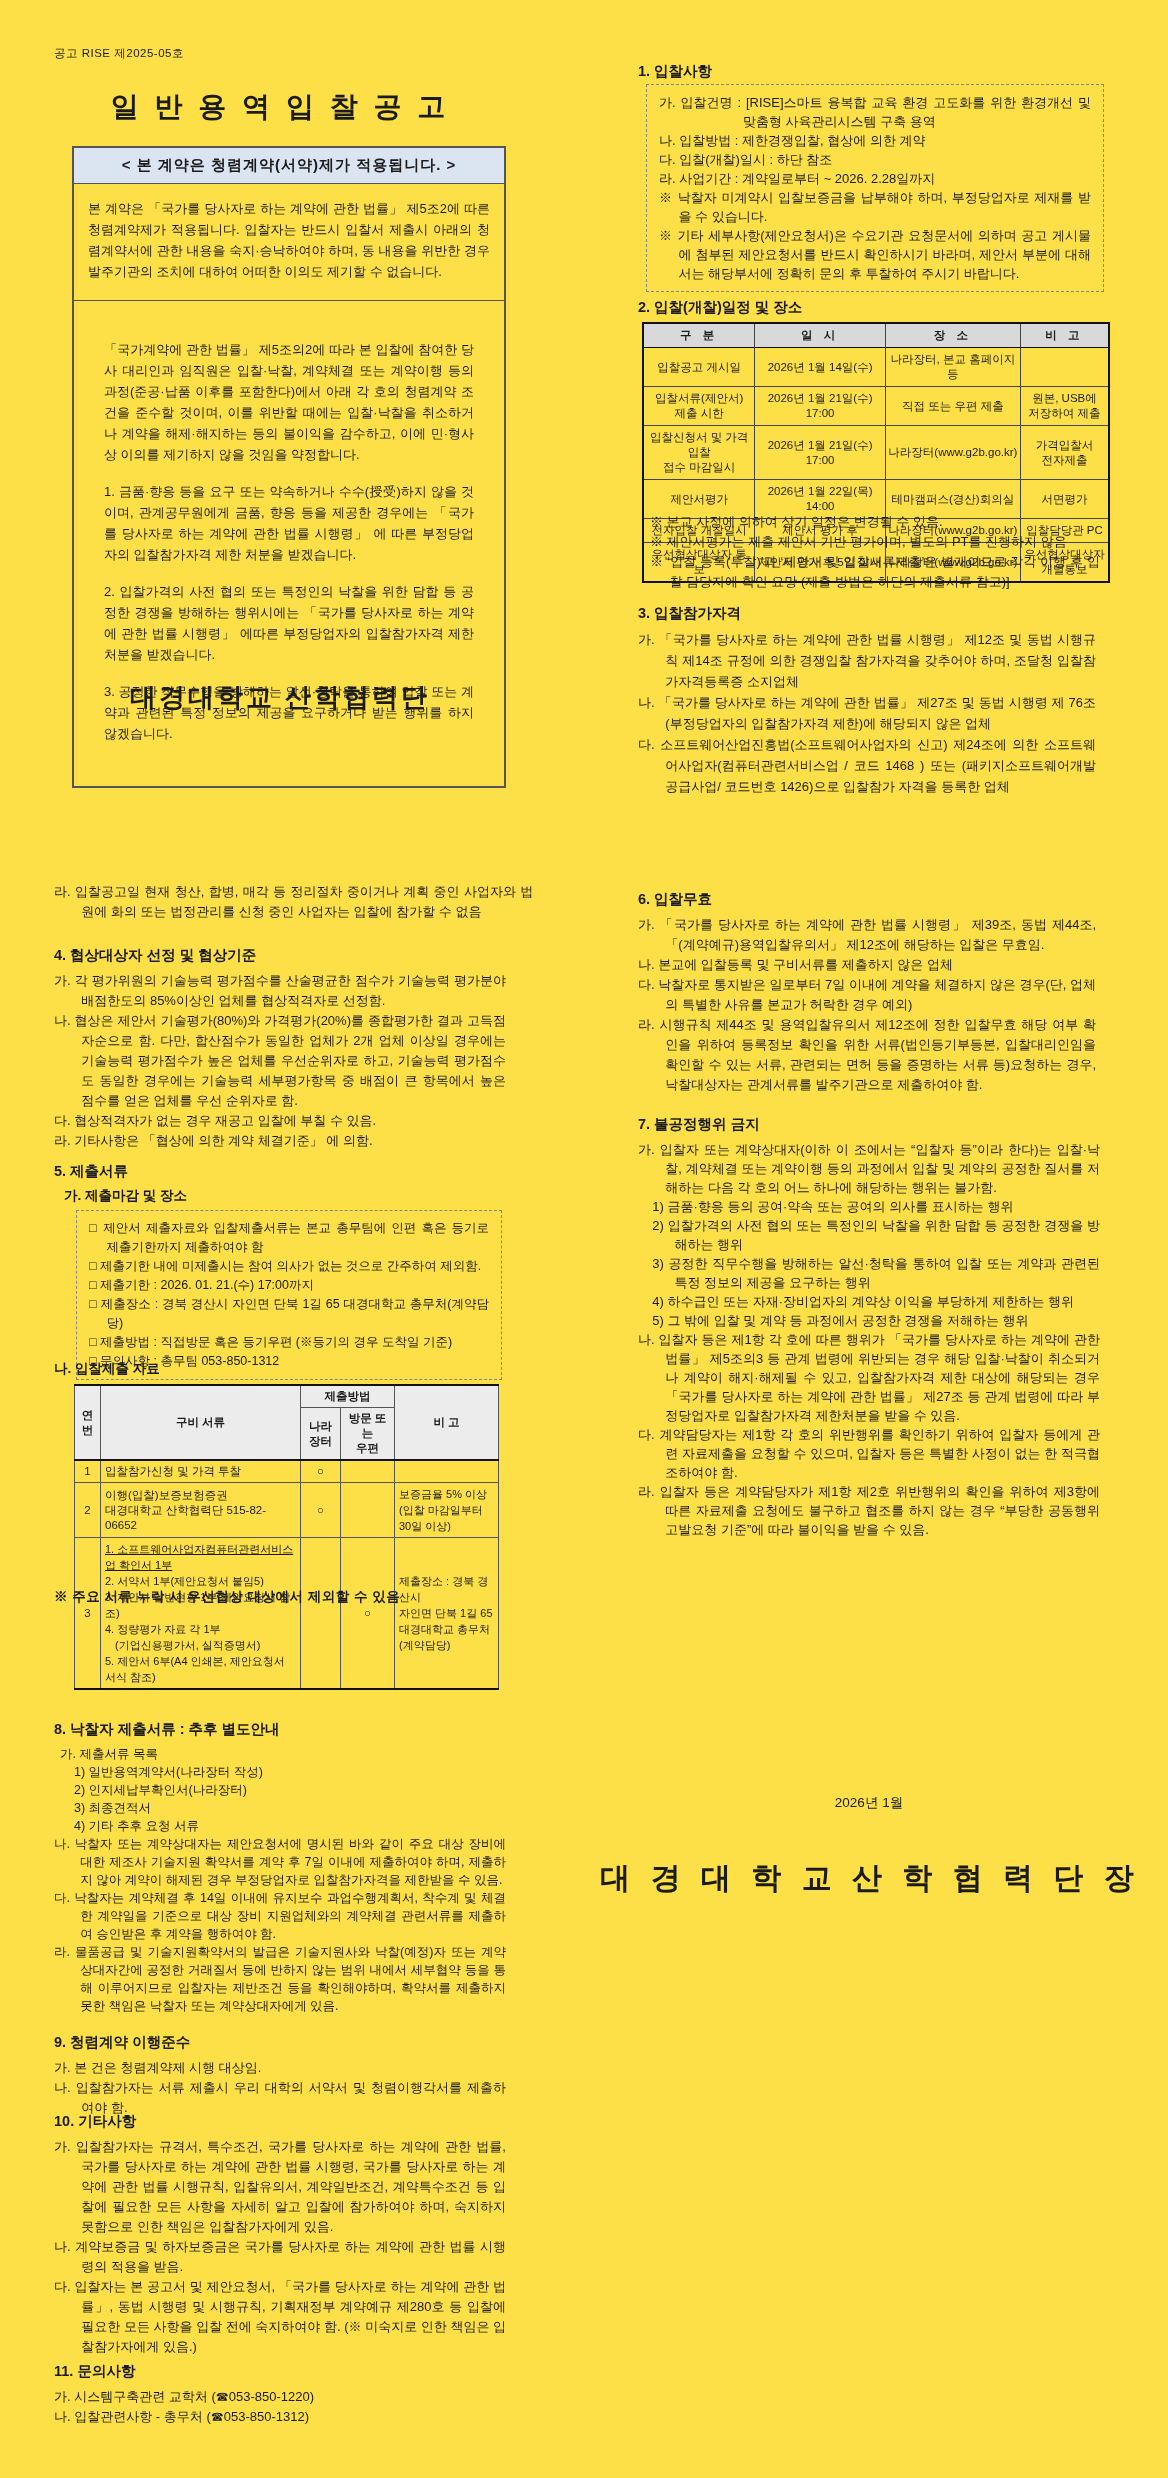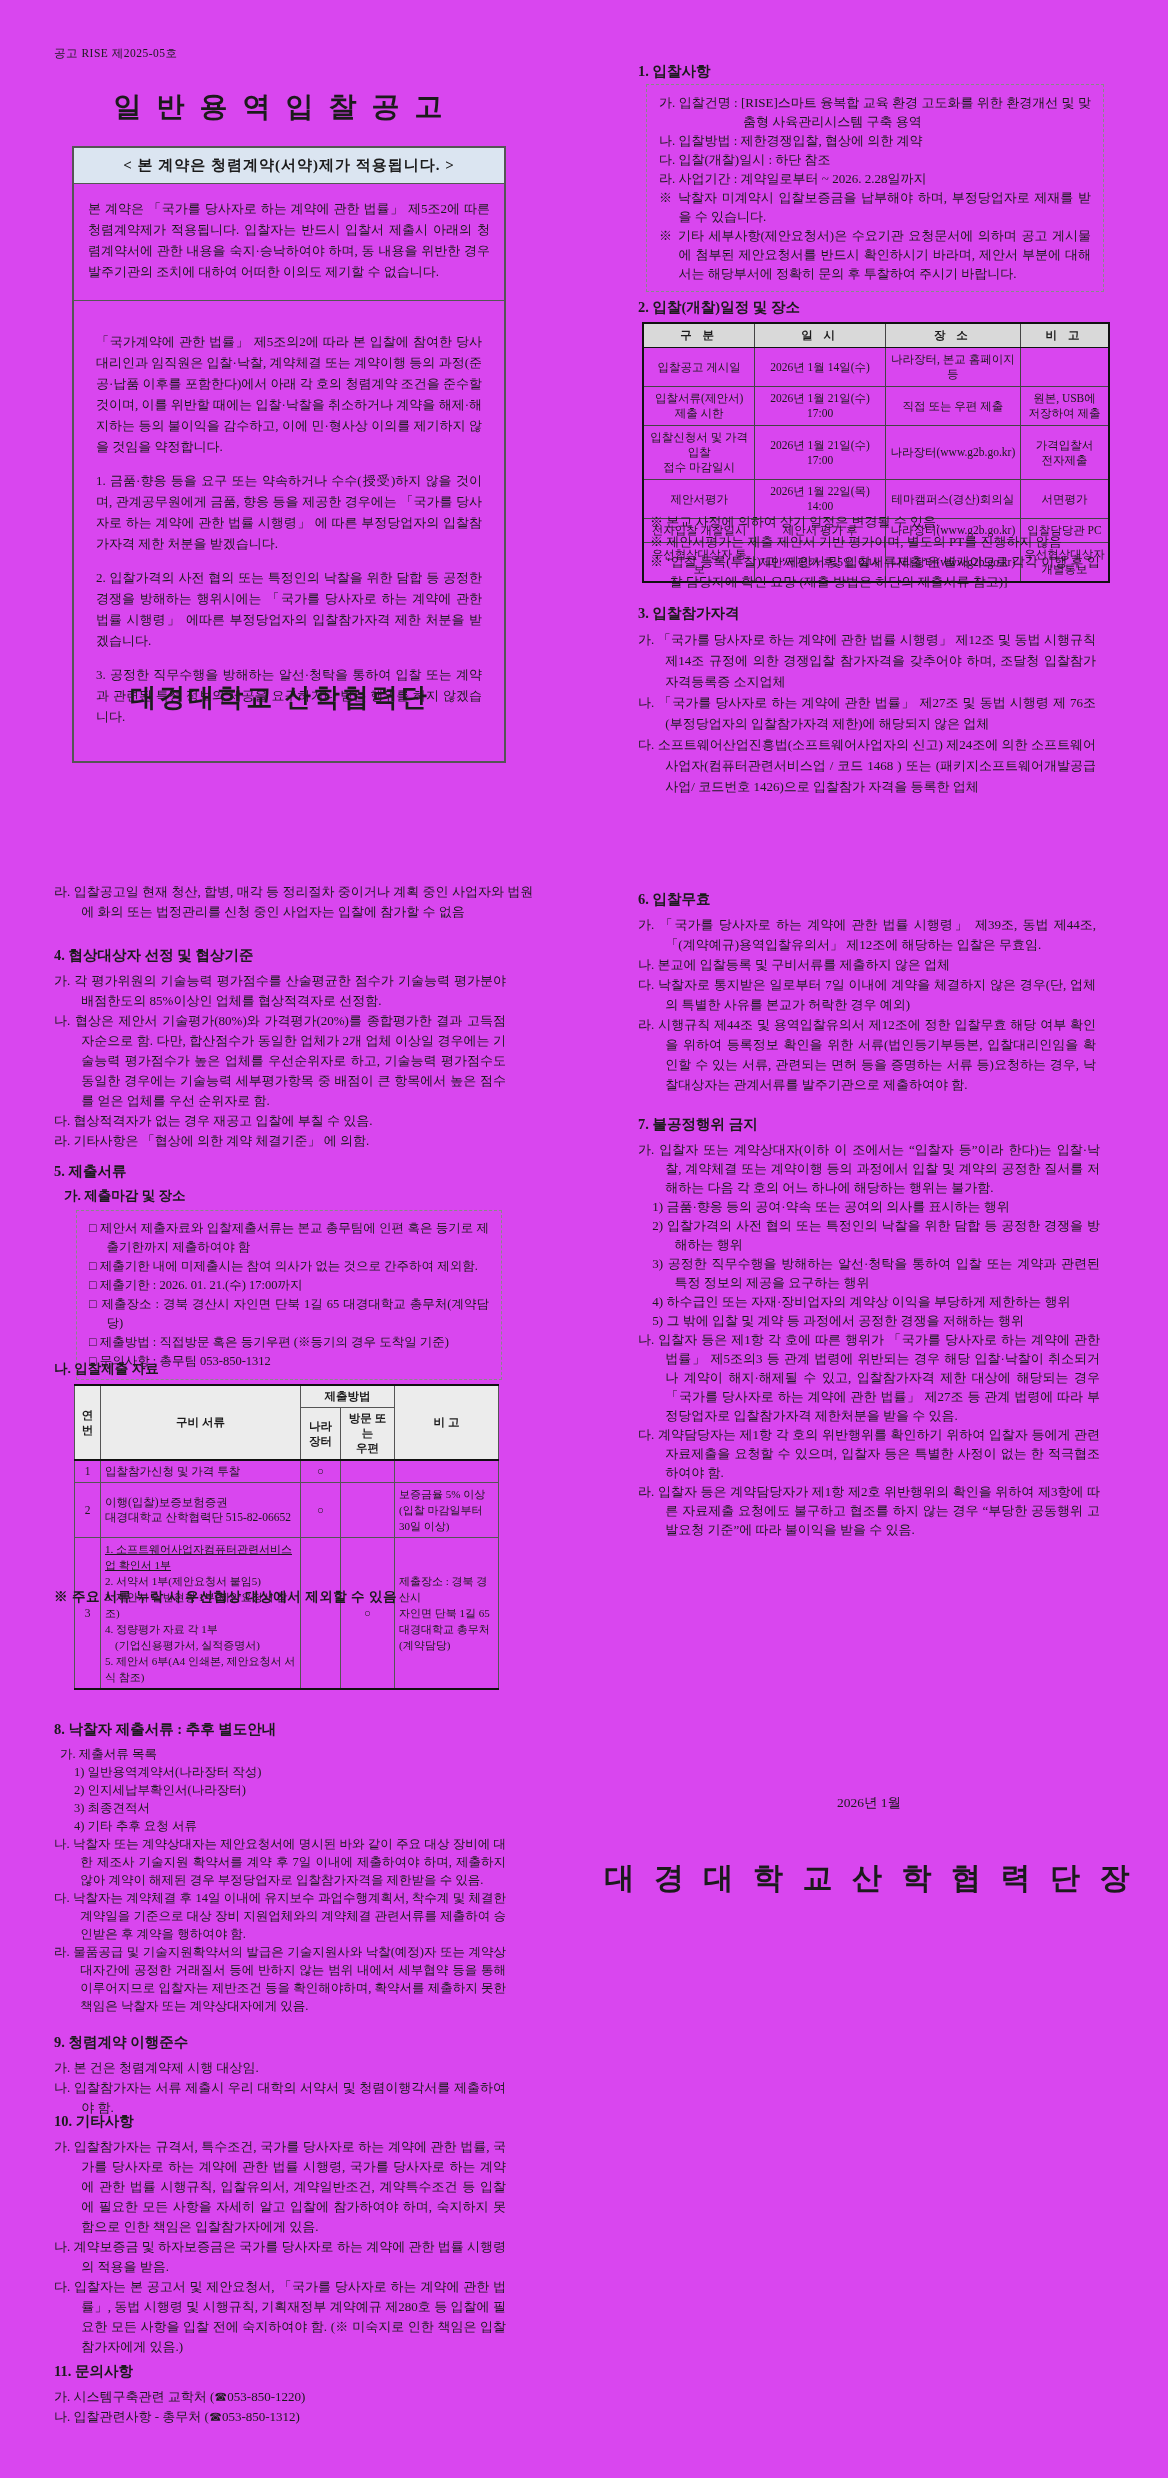--- a/index.html
+++ b/index.html
@@ -1,18 +1,18 @@
 <!DOCTYPE html>
 <html><head>
 <meta charset="utf-8">
 <style>
   html,body { margin:0; padding:0; background:#ffffff; }
   .page {
-    position:relative; width:1168px; height:2478px; background:#d946ef;
-    font-family:Liberation Serif, serif; color:#1b1b1b;
+    position:relative; width:1168px; height:2478px; background:#fde047;
+    font-family:Liberation Sans, sans-serif; color:#1b1b1b;
     overflow:hidden;
   }
   .abs { position:absolute; }
   .center { text-align:center; }
   .justify { text-align:justify; }
   .pre { white-space:pre-line; }
 
   .doc-no { font-size:11.5px; letter-spacing:0.5px; }
   .doc-title { font-size:28px; font-weight:bold; letter-spacing:4px; }
   .issuer { font-size:26px; font-weight:600; letter-spacing:3px; }
@@ -30,21 +30,21 @@
   .hang2 { margin-left:1.1em; padding-left:1.7em; text-indent:-1.7em; }
   .hang-deep { padding-left:84px; text-indent:-84px; }
   .listind { margin-left:1.6em; }
 
   
   .ibox { border:2px solid #555; }
   .ibox-h { background:#dbe5f1; border-bottom:1px solid #555; text-align:center;
             font-weight:bold; font-size:15px; padding:8px 4px; letter-spacing:1px; }
   .ibox-b1 { padding:14px 14px 18px 14px; border-bottom:1px solid #555; }
   .ibox-b2 { padding:22px 14px 26px 14px; }
-  .ibox p { margin:8px; }
+  .ibox p { margin:16px; }
   .ibox .gap { margin-top:13px; }
 
   
   .dashed { border:1px dashed #888; padding:8px 12px; }
 
   
   table.sched { width:100%; border-collapse:collapse; border:2px solid #111;
                 font-size:11.5px; table-layout:fixed; }
   .sched th, .sched td { border:1px solid #444; text-align:center; vertical-align:middle;
                 padding:4px 2px; line-height:15px; white-space:pre-line; }

